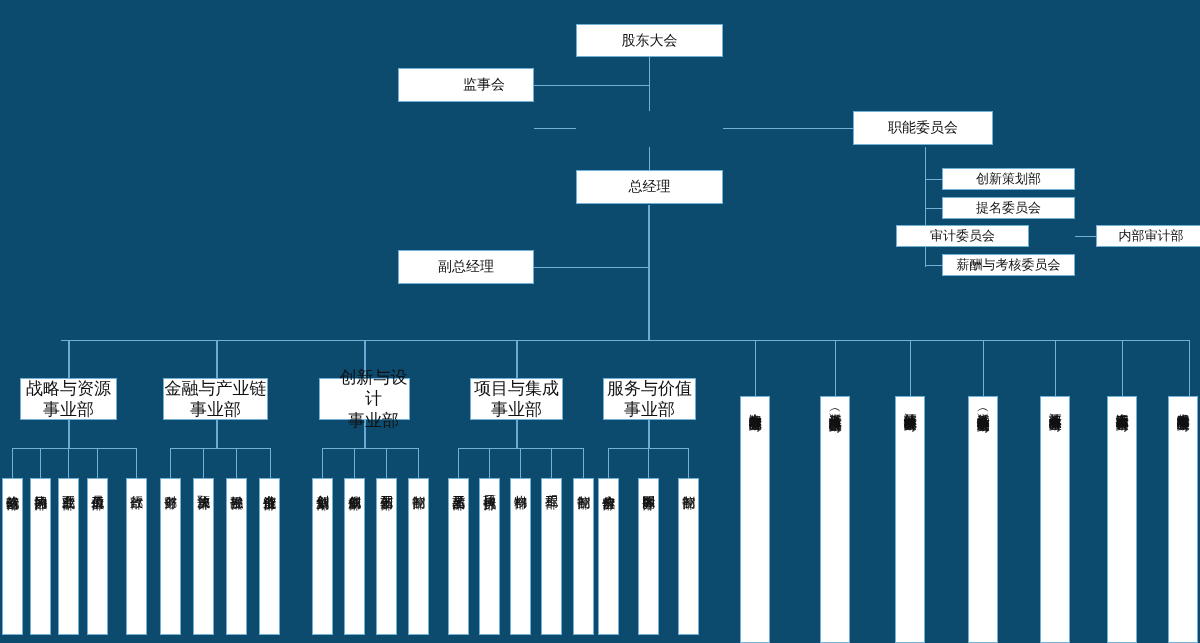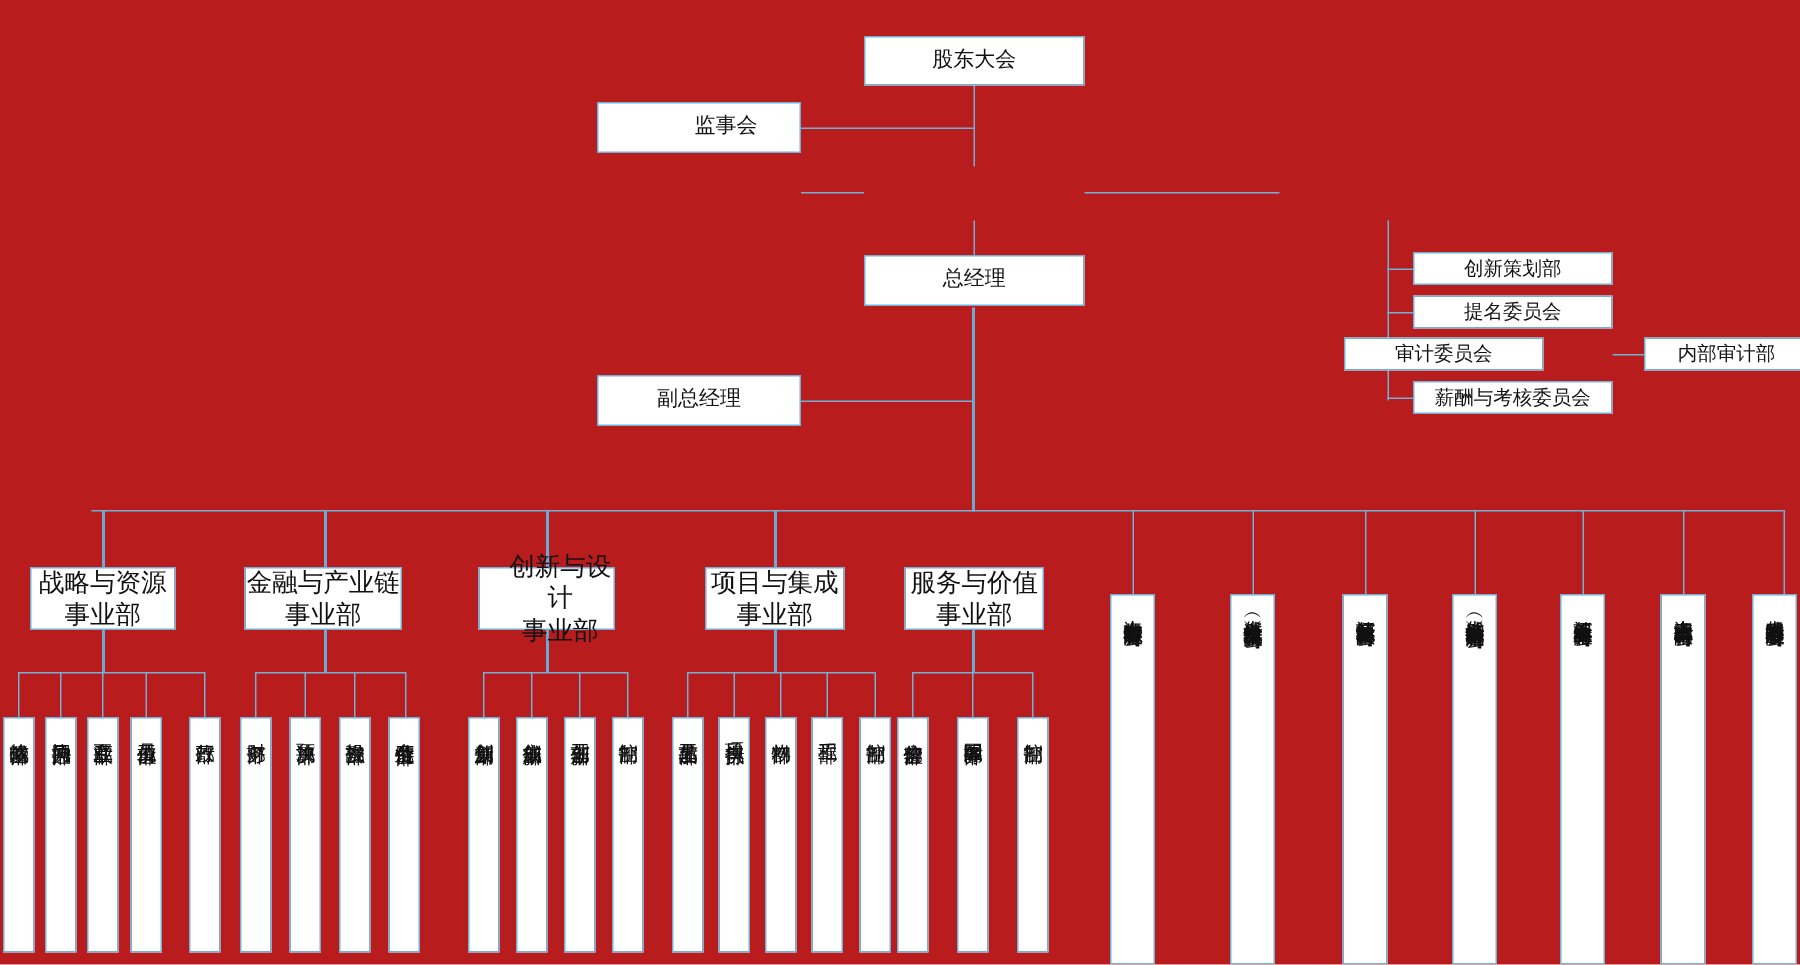--- a/index.html
+++ b/index.html
@@ -5,21 +5,21 @@
 <style>
   html,body{margin:0;padding:0;background:#ffffff;}
   body{
     font-family:"Liberation Serif","DejaVu Serif",serif;
     color:#1a1a1a;
   }
   #chart{
     position:relative;
     width:1200px;
     height:643px;
-    background:#b91c1c;
+    background:#0c4a6e;
     overflow:hidden;
   }
   
   .node{
     position:absolute;
     box-sizing:border-box;
     border:1px solid #72b0d8;
     background:#ffffff;
     display:flex;
     align-items:center;
@@ -93,20 +93,21 @@
   <div class="ln lh" style="left:1075px;top:236px;width:21px;"></div>
 
   <div class="ln lh" style="left:61px;top:340px;width:1128px;"></div>
 
   <div class="node" style="left:576px;top:24px;width:147px;height:33px;">股东大会</div>
 
   <div class="node" style="left:398px;top:68px;width:136px;height:34px;padding-left:36px;">监事会</div>
 
 
 
+  <div class="node" style="left:853px;top:111px;width:140px;height:34px;">职能委员会</div>
 
   <div class="node" style="left:576px;top:170px;width:147px;height:34px;">总经理</div>
 
   <div class="node" style="left:398px;top:250px;width:136px;height:34px;">副总经理</div>
 
   <div class="node small" style="left:942px;top:168px;width:133px;height:22px;">创新策划部</div>
   <div class="node small" style="left:942px;top:197px;width:133px;height:22px;">提名委员会</div>
   <div class="node small" style="left:896px;top:225px;width:133px;height:22px;">审计委员会</div>
   <div class="node small" style="left:942px;top:254px;width:133px;height:22px;">薪酬与考核委员会</div>
   <div class="node small" style="left:1096px;top:225px;width:110px;height:22px;">内部审计部</div>

